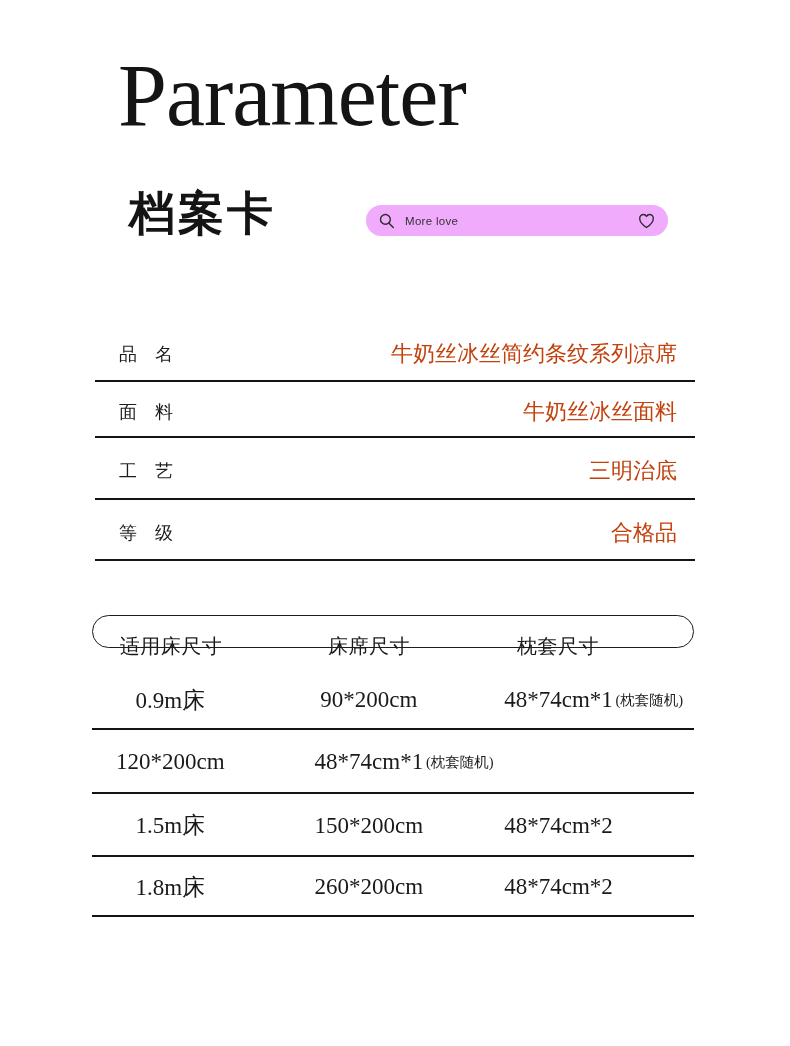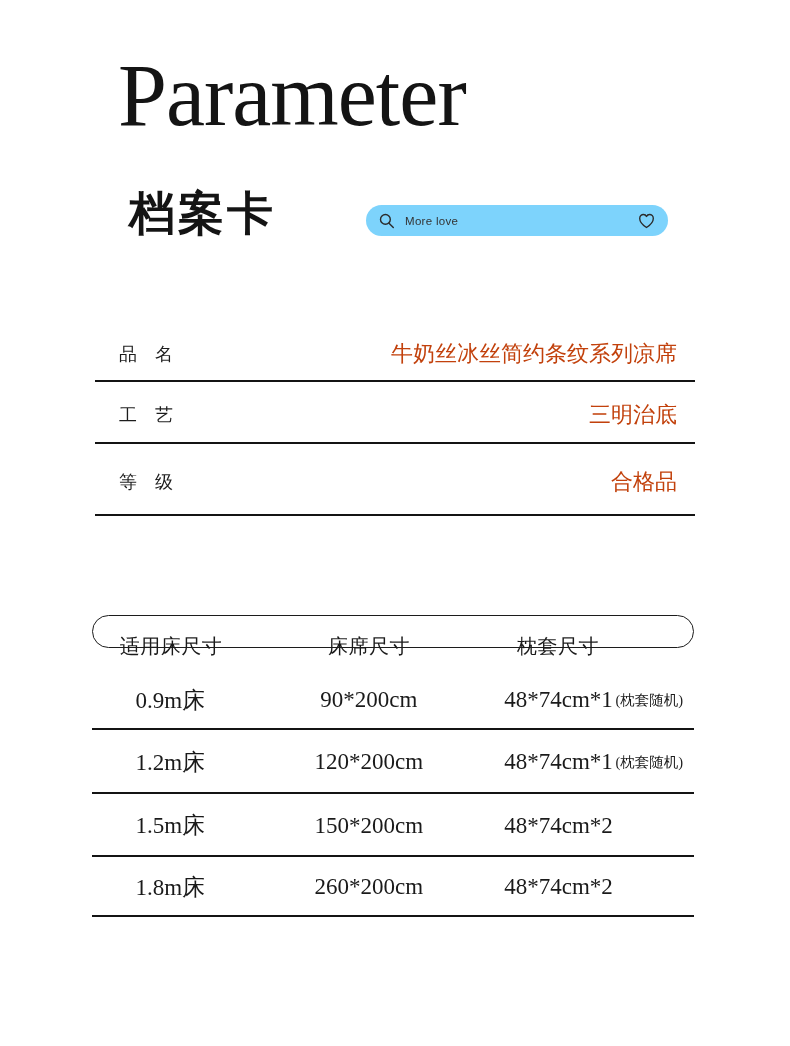--- a/index.html
+++ b/index.html
@@ -41,21 +41,21 @@
   .heart{margin-left:auto;}
 
   
   .param-table{position:absolute;left:95px;top:322px;width:600px;}
   .param-row{
     box-sizing:border-box;border-bottom:2px solid #141414;
     display:flex;justify-content:space-between;align-items:center;
     padding-top:6px;
   }
   .param-row.h1{height:60px}.param-row.h2{height:56px}
-  .param-row.h3{height:62px}.param-row.h4{height:72px}
+  .param-row.h3{height:62px}.param-row.h4{height:61px}
   .param-label{padding-left:24px;font-size:18px;color:#1c1c1c;}
   .param-value{padding-right:18px;font-size:22px;color:#c2410c;}
 
   
   .size-table{position:absolute;left:92px;top:615px;width:602px;}
   .size-header{
     box-sizing:border-box;height:33px;
     border:1.5px solid #1c1c1c;border-radius:17px;
     display:grid;grid-template-columns:26% 40% 23% 11%;
     align-items:center;font-size:20px;
@@ -80,39 +80,43 @@
 </style>
 </head>
 <body>
 
 <div class="page">
 
   <div class="title">Parameter</div>
 
   <div class="card-title">档案卡</div>
 
-  <div class="search-pill" style="background:#7dd3fc;">
+  <div class="search-pill" style="background:#f0abfc;">
     <span class="icon">
       <svg width="16" height="16" viewBox="0 0 16 16" fill="none" stroke="#2b2b2b" stroke-width="1.4" stroke-linecap="round">
         <circle cx="6.4" cy="6.4" r="4.9"></circle>
         <line x1="10" y1="10.2" x2="14.3" y2="14.6"></line>
       </svg>
     </span>
     <span class="pill-text">More love</span>
     <span class="icon heart">
       <svg width="17" height="16" viewBox="0 0 16 15" fill="none" stroke="#2b2b2b" stroke-width="1.3" stroke-linejoin="round">
         <path d="M8 13.6 C8 13.6 1.6 9.4 1.6 5.1 C1.6 2.9 3.3 1.4 5.1 1.4 C6.4 1.4 7.5 2.1 8 3.2 C8.5 2.1 9.6 1.4 10.9 1.4 C12.7 1.4 14.4 2.9 14.4 5.1 C14.4 9.4 8 13.6 8 13.6 Z"></path>
       </svg>
     </span>
   </div>
 
   <div class="param-table">
     <div class="param-row h1">
       <span class="param-label">品　名</span>
       <span class="param-value">牛奶丝冰丝简约条纹系列凉席</span>
+    </div>
+    <div class="param-row h2">
+      <span class="param-label">面　料</span>
+      <span class="param-value">牛奶丝冰丝面料</span>
     </div>
     <div class="param-row h3">
       <span class="param-label">工　艺</span>
       <span class="param-value">三明治底</span>
     </div>
     <div class="param-row h4">
       <span class="param-label">等　级</span>
       <span class="param-value">合格品</span>
     </div>
   </div>
@@ -129,21 +133,20 @@
       <div class="size-row r1">
         <span>0.9m床</span>
         <span>90*200cm</span>
         <span class="cell-pillow">
           <span>48*74cm*1</span>
           <span class="pillow-note">(枕套随机)</span>
         </span>
         <span></span>
       </div>
       <div class="size-row r2">
-        <span>1.2m床</span>
         <span>120*200cm</span>
         <span class="cell-pillow">
           <span>48*74cm*1</span>
           <span class="pillow-note">(枕套随机)</span>
         </span>
         <span></span>
       </div>
       <div class="size-row r3">
         <span>1.5m床</span>
         <span>150*200cm</span>

